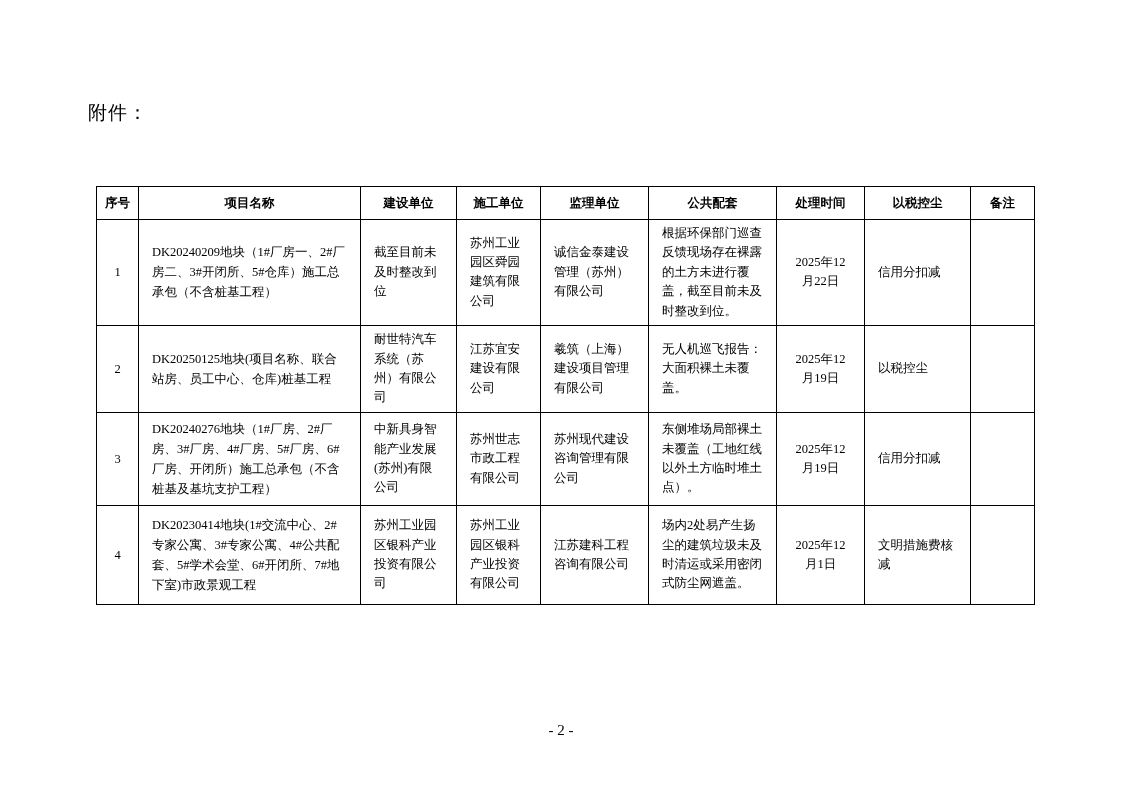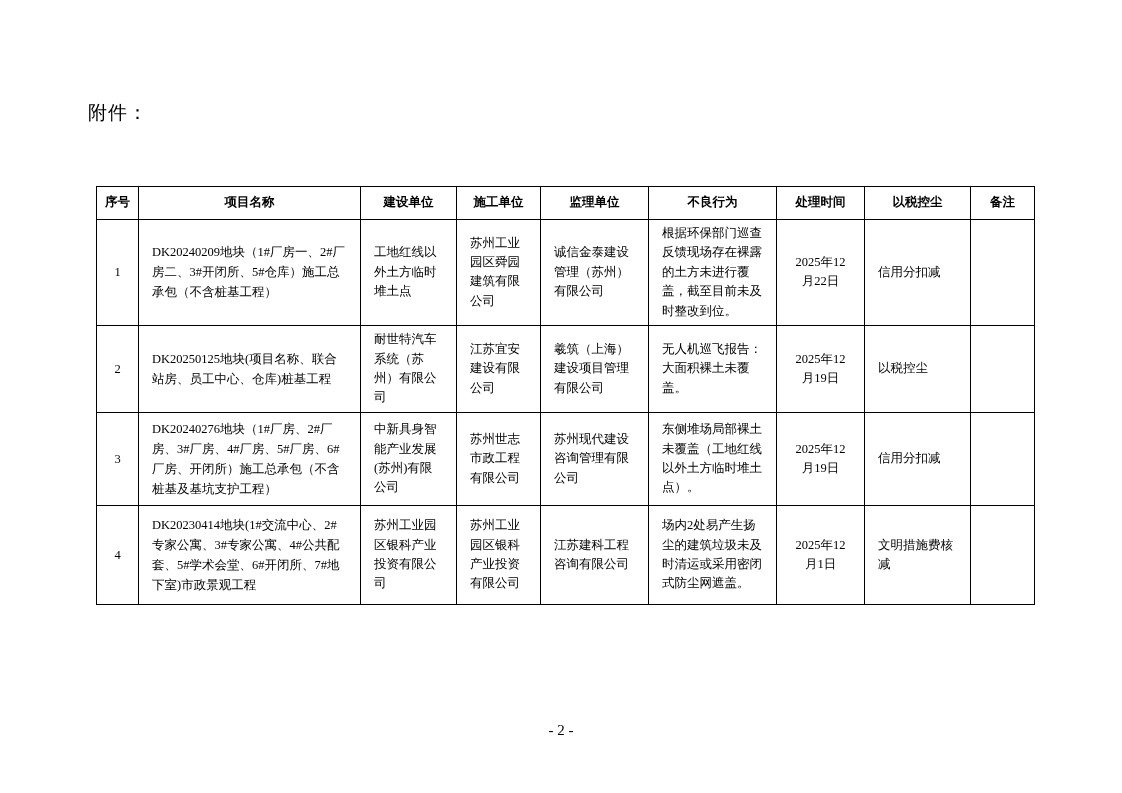--- a/index.html
+++ b/index.html
@@ -58,21 +58,20 @@
     vertical-align: middle;
     font-weight: normal;
     word-break: break-all;
   }
   table.main-table thead th {
     text-align: center;
     font-weight: bold;
     height: 26px;
     font-size: 12.5px;
     padding: 3px 2px;
-    font-family: Liberation Mono, monospace;
   }
   .col-idx    { width: 42px; }
   .col-proj   { width: 222px; }
   .col-build  { width: 96px; }
   .col-const  { width: 84px; }
   .col-super  { width: 108px; }
   .col-bad    { width: 128px; }
   .col-time   { width: 88px; }
   .col-result { width: 106px; }
   .col-note   { width: 64px; }
@@ -127,31 +126,31 @@
       <col class="col-result">
       <col class="col-note">
     </colgroup>
     <thead>
       <tr>
         <th>序号</th>
         <th>项目名称</th>
         <th>建设单位</th>
         <th>施工单位</th>
         <th>监理单位</th>
-        <th>不良行为</th>
+        <th>公共配套</th>
         <th>处理时间</th>
         <th>以税控尘</th>
         <th>备注</th>
       </tr>
     </thead>
     <tbody>
       <tr class="row-1">
         <td class="idx">1</td>
         <td class="proj">DK20240209地块（1#厂房一、2#厂房二、3#开闭所、5#仓库）施工总承包（不含桩基工程）</td>
-        <td class="cell-center">工地红线以外土方临时堆土点</td>
+        <td class="cell-center">截至目前未及时整改到位</td>
         <td class="cell-center">苏州工业园区舜园建筑有限公司</td>
         <td class="cell-center">诚信金泰建设管理（苏州）有限公司</td>
         <td class="cell-center">根据环保部门巡查反馈现场存在裸露的土方未进行覆盖，截至目前未及时整改到位。</td>
         <td class="time">2025年12月22日</td>
         <td class="cell-center">信用分扣减</td>
         <td class="cell-center"></td>
       </tr>
       <tr class="row-2">
         <td class="idx">2</td>
         <td class="proj">DK20250125地块(项目名称、联合站房、员工中心、仓库)桩基工程</td>

